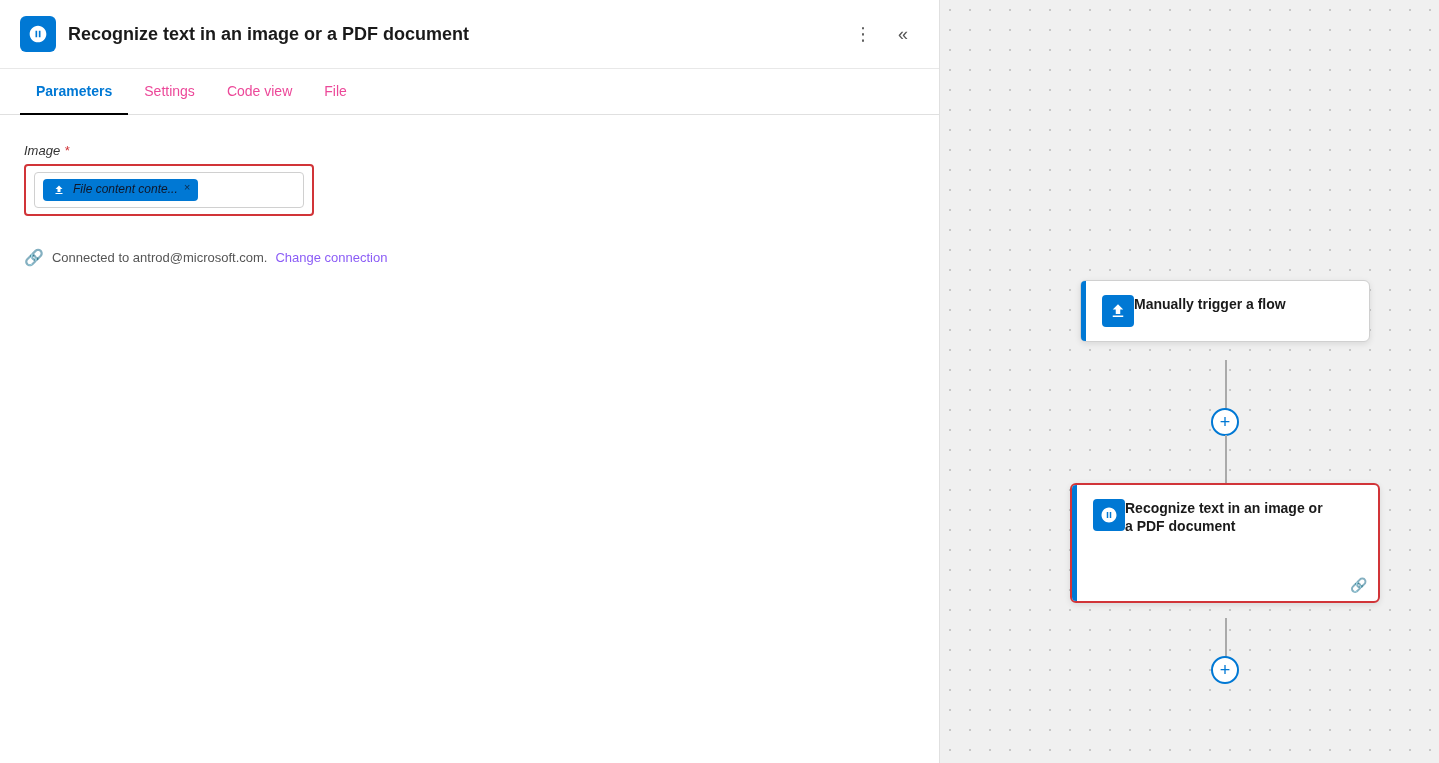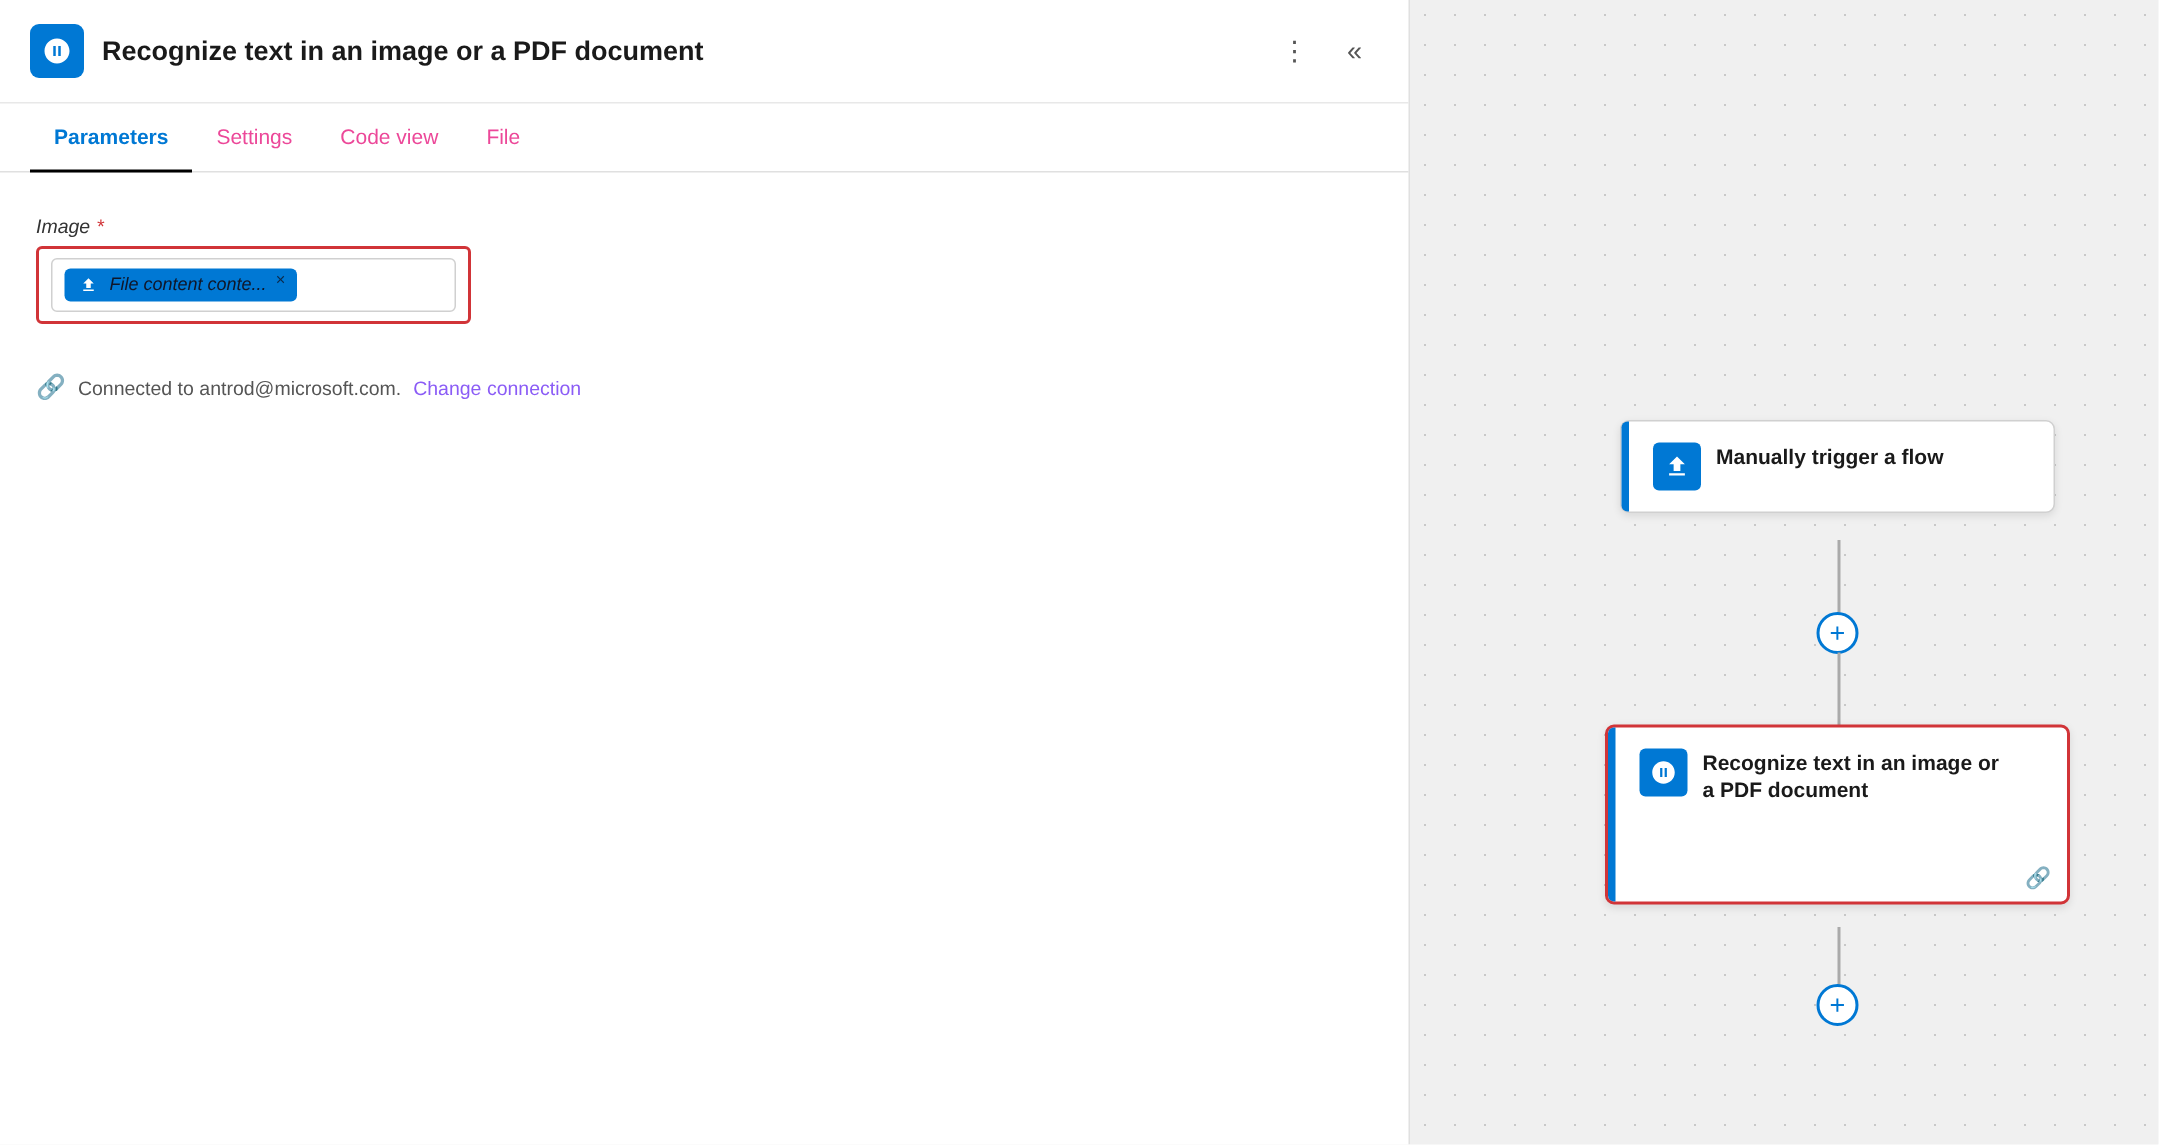--- a/index.html
+++ b/index.html
@@ -231,21 +231,20 @@
       width: 5px;
       background: #0078d4;
       border-radius: 4px 0 0 4px;
       flex-shrink: 0;
     }
 
     .flow-node-content {
       padding: 14px 16px;
       display: flex;
       align-items: flex-start;
-      gap: 10px;
     }
 
     .flow-node-icon {
       width: 32px;
       height: 32px;
       border-radius: 4px;
       display: flex;
       align-items: center;
       justify-content: center;
       flex-shrink: 0;

